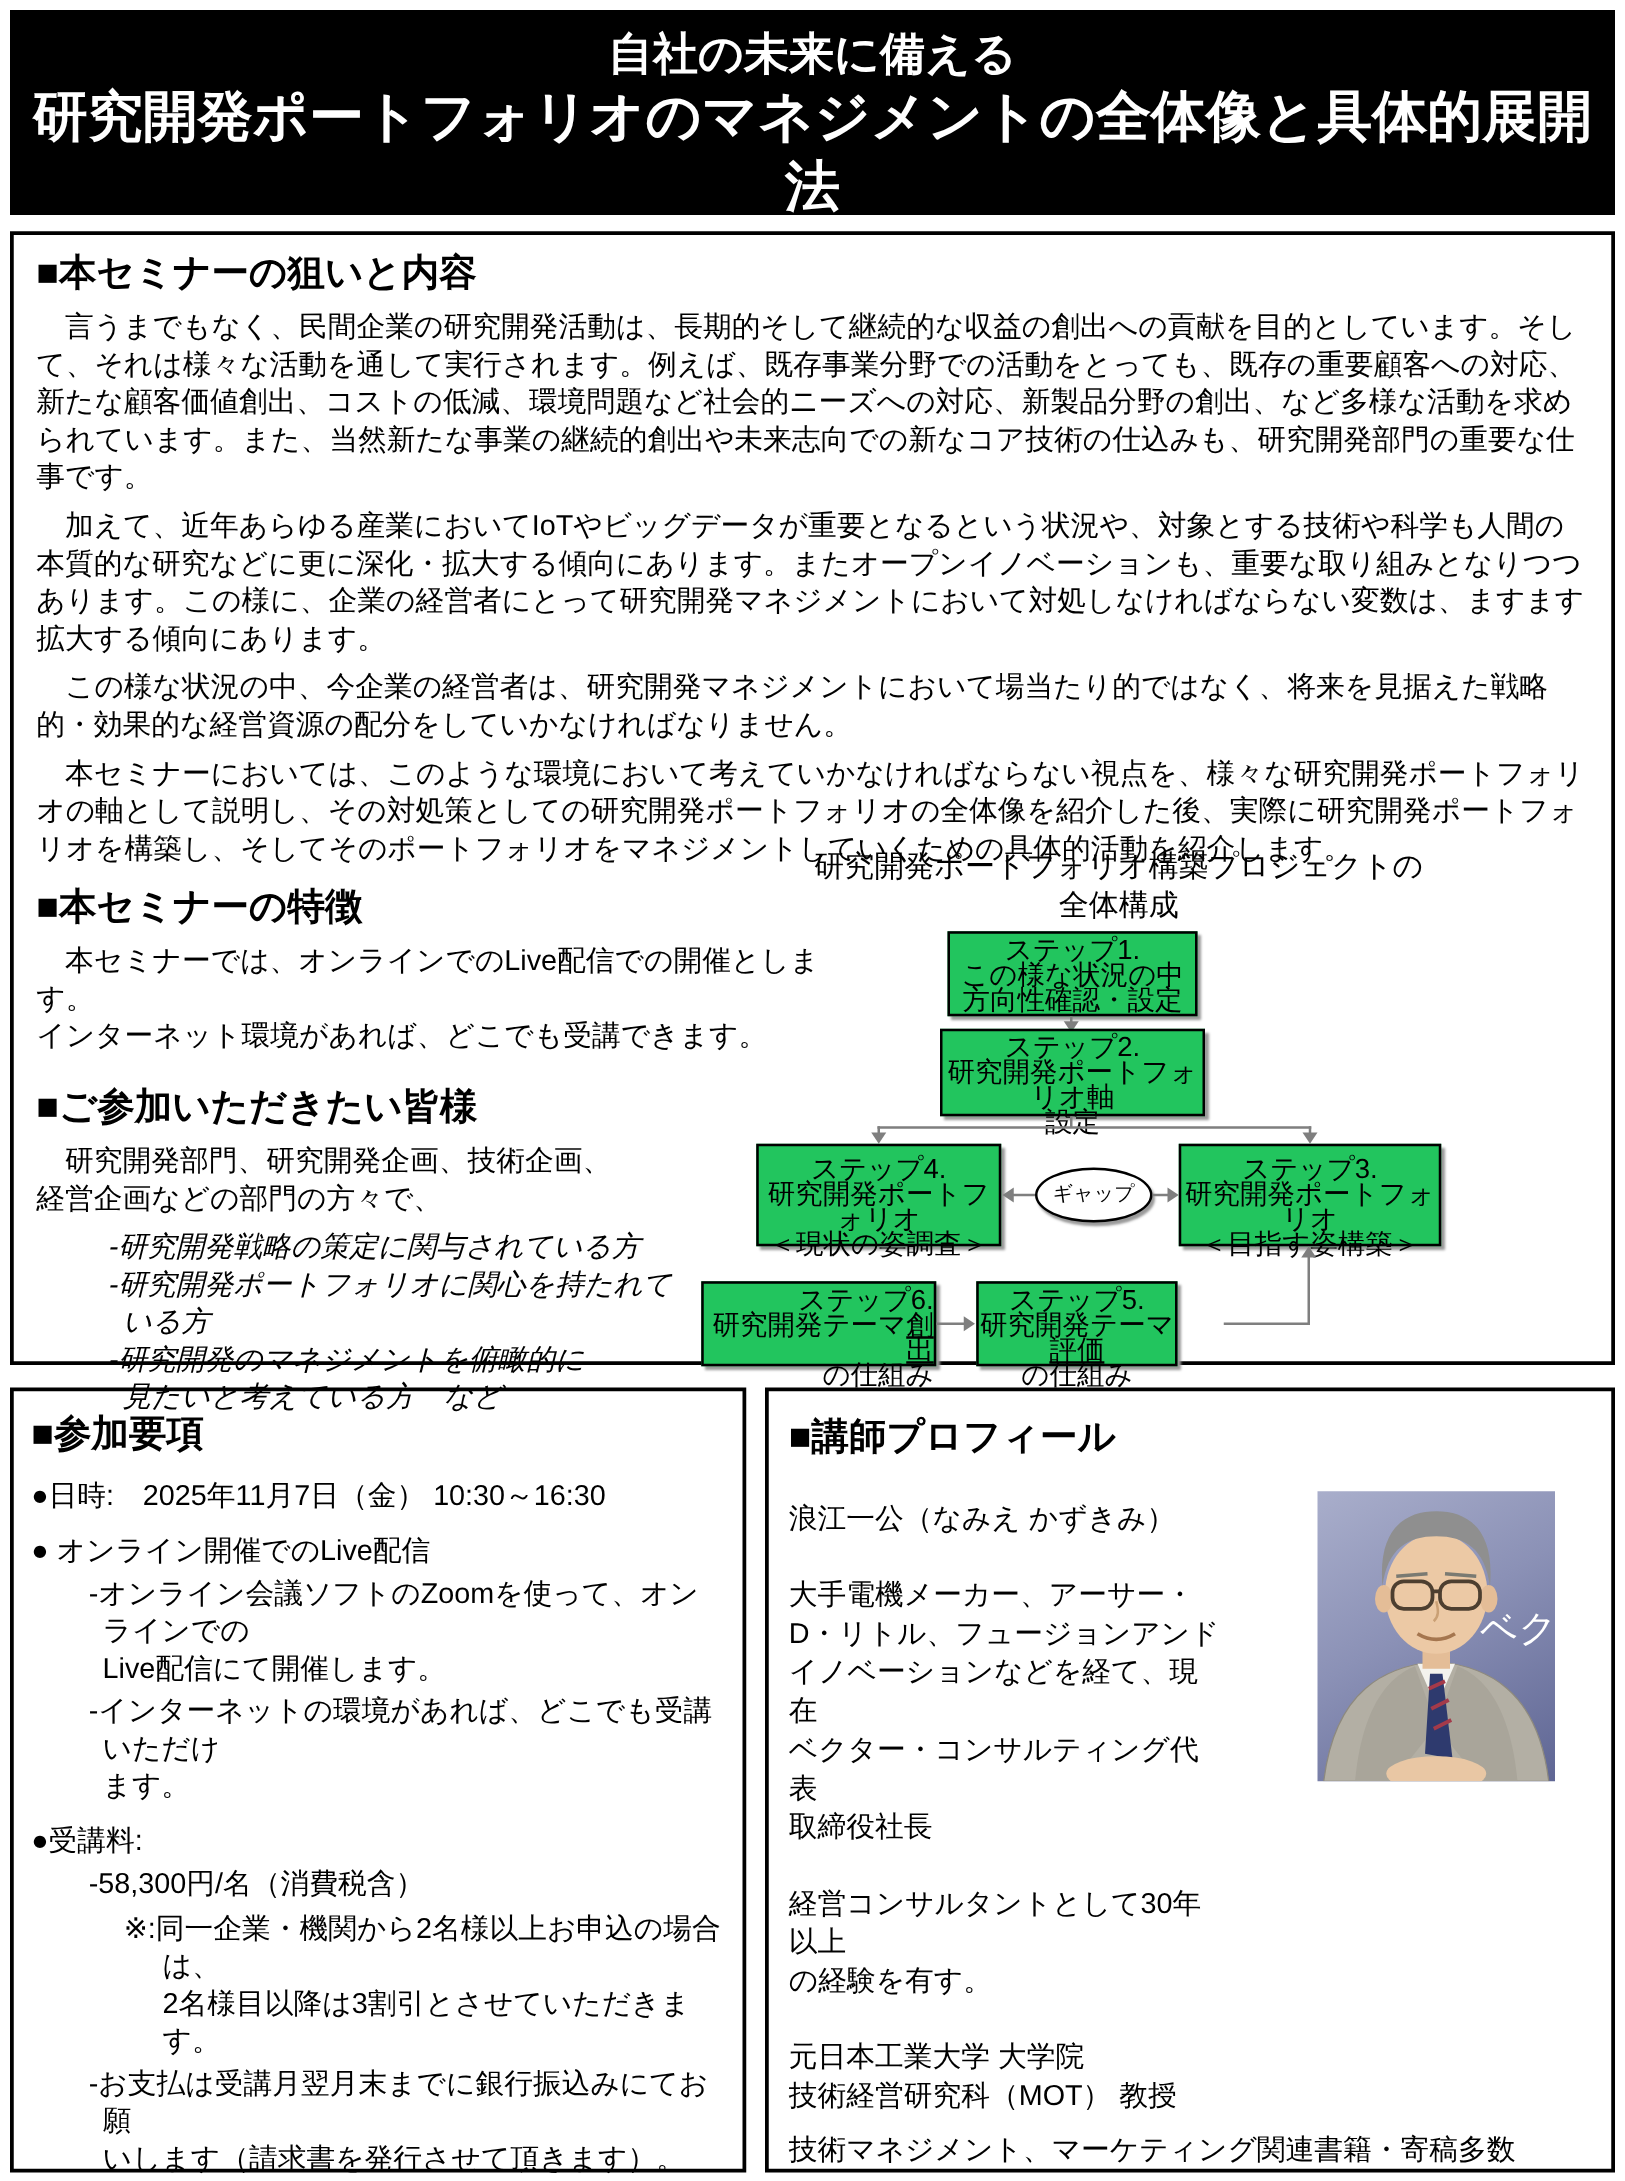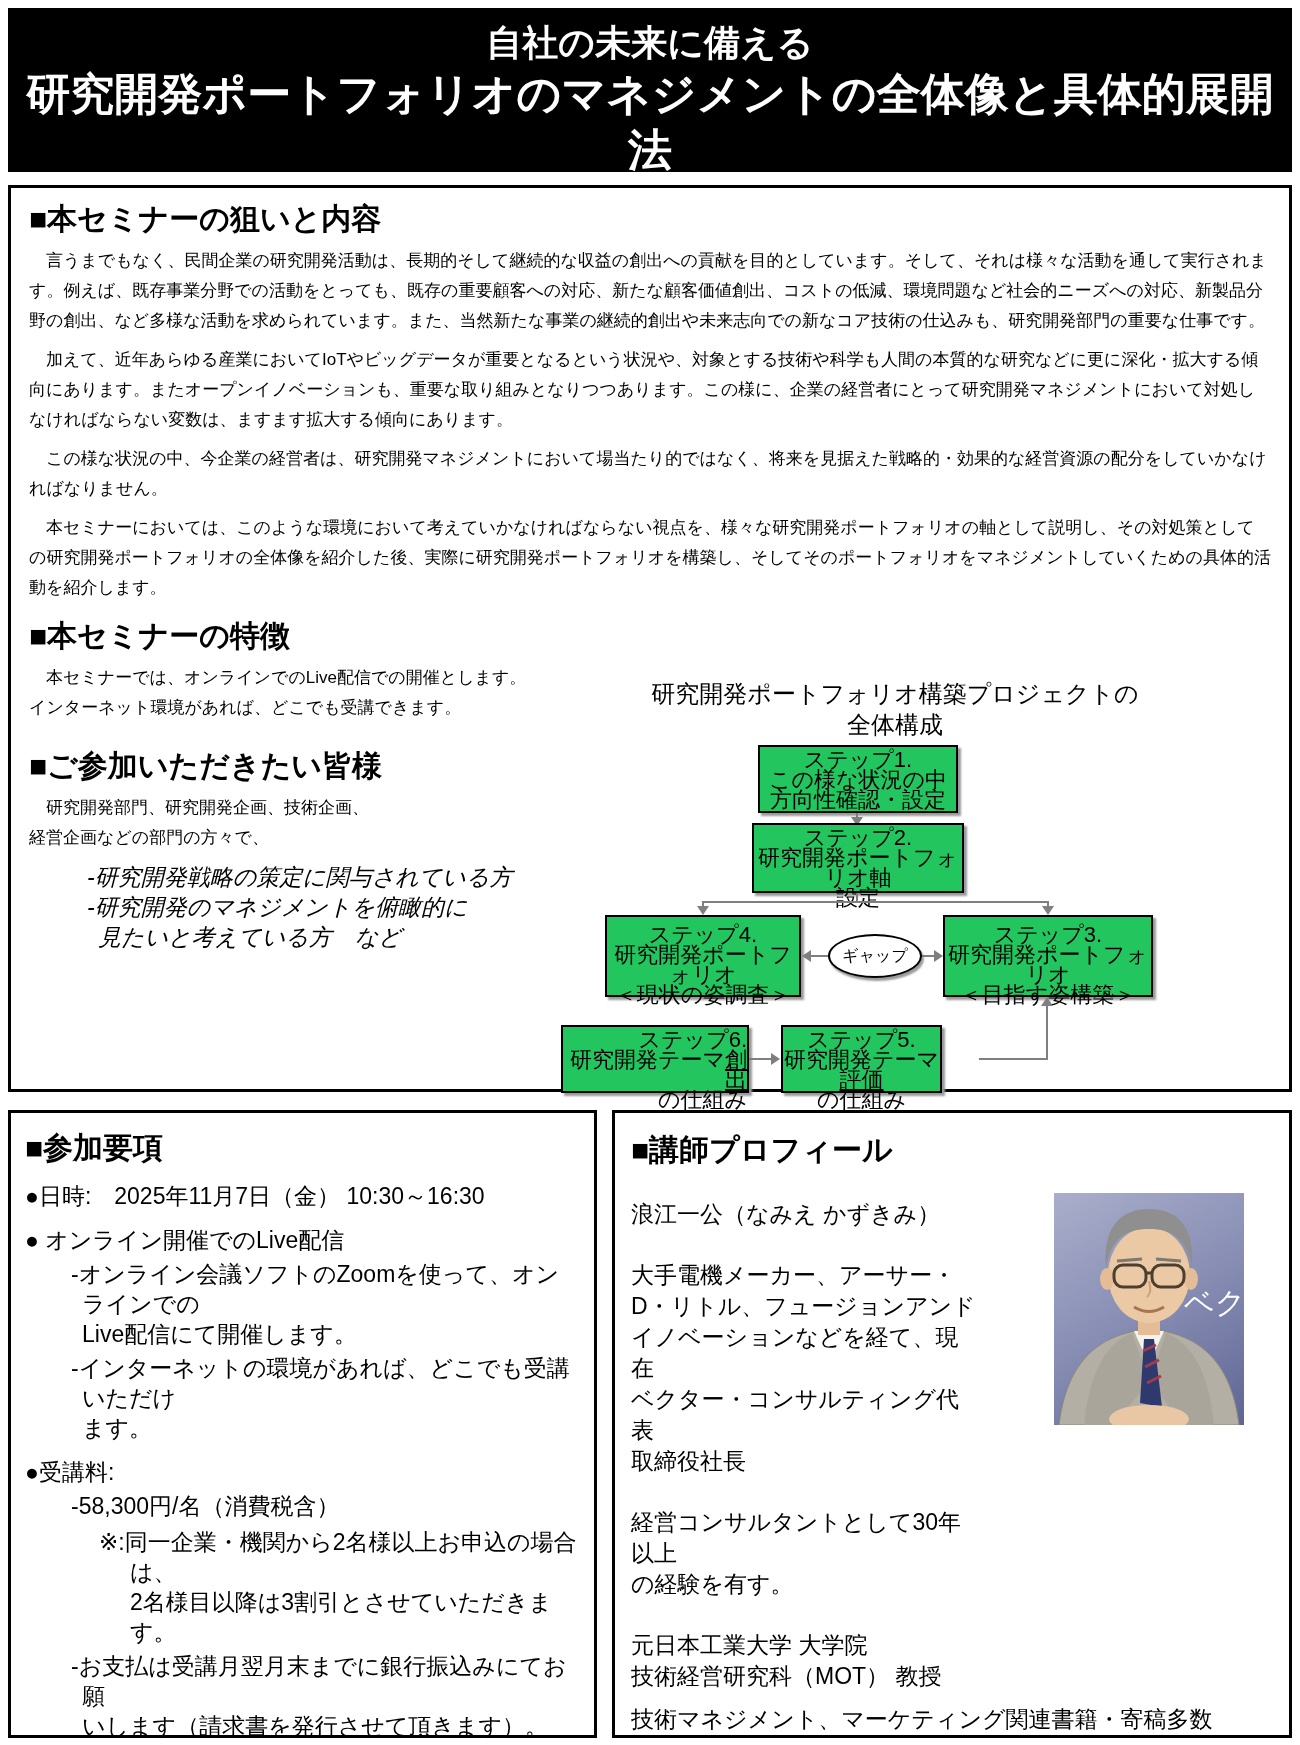--- a/index.html
+++ b/index.html
@@ -15,21 +15,21 @@
   }
   .h-line1{font-size:36px;line-height:46px;}
   .h-line2{font-size:44px;line-height:56px;}
   .h-line3{font-size:36px;line-height:48px;}
   
   .main-box{
     position:absolute;left:8px;top:185px;width:1284px;height:907px;
     border:3px solid #000;box-sizing:border-box;padding:10px 18px;
   }
   .sec-h{font-size:30px;font-weight:bold;line-height:38px;margin:2px 0 8px 0;}
-  .bodyp{font-size:17px;line-height:30px;margin:0 0 9px 0;white-space:pre-line;}
+  .bodyp{font-size:23px;line-height:30px;margin:0 0 9px 0;white-space:pre-line;}
   .left-col{width:655px;}
   .features-h{margin-top:14px;}
   .audience-h{margin-top:24px;}
   .aud-list{margin-top:4px;padding-left:58px;width:470px;font-style:italic;}
   .aud-item{font-size:23px;line-height:30px;text-indent:-11px;padding-left:11px;white-space:pre-line;}
   
   .flowchart{position:absolute;left:564px;top:490px;width:716px;}
   .fc-title{width:640px;text-align:center;font-size:24px;line-height:31px;}
   .diagram{position:relative;margin-top:5px;height:348px;width:716px;}
   .fbox{
@@ -96,20 +96,22 @@
   <div class="left-col">
     <div class="sec-h features-h">■本セミナーの特徴</div>
     <p class="bodyp">　本セミナーでは、オンラインでのLive配信での開催とします。
 インターネット環境があれば、どこでも受講できます。</p>
 
     <div class="sec-h audience-h">■ご参加いただきたい皆様</div>
     <p class="bodyp">　研究開発部門、研究開発企画、技術企画、
 経営企画などの部門の方々で、</p>
     <div class="aud-list">
       <div class="aud-item">-研究開発戦略の策定に関与されている方</div>
+      <div class="aud-item">-研究開発ポートフォリオに関心を持たれて
+いる方</div>
       <div class="aud-item">-研究開発のマネジメントを俯瞰的に
 見たいと考えている方　など</div>
     </div>
   </div>
 
   <div class="flowchart">
     <div class="fc-title">
       <div>研究開発ポートフォリオ構築プロジェクトの</div>
       <div>全体構成</div>
     </div>

